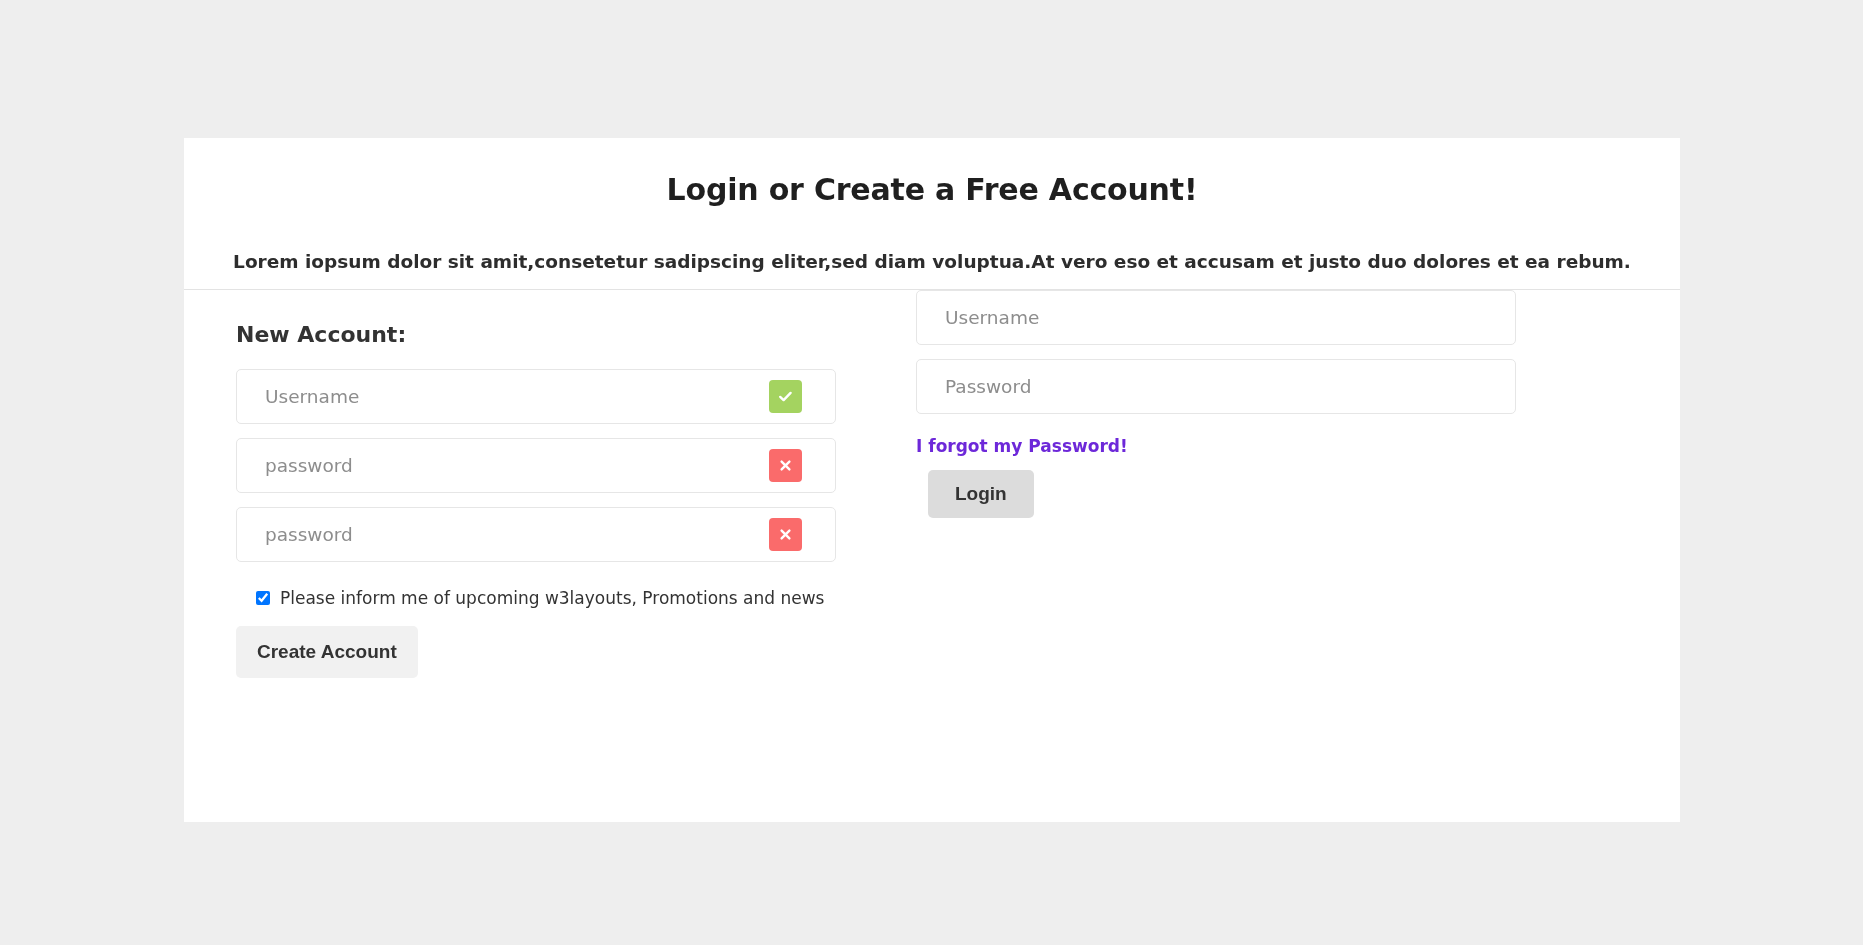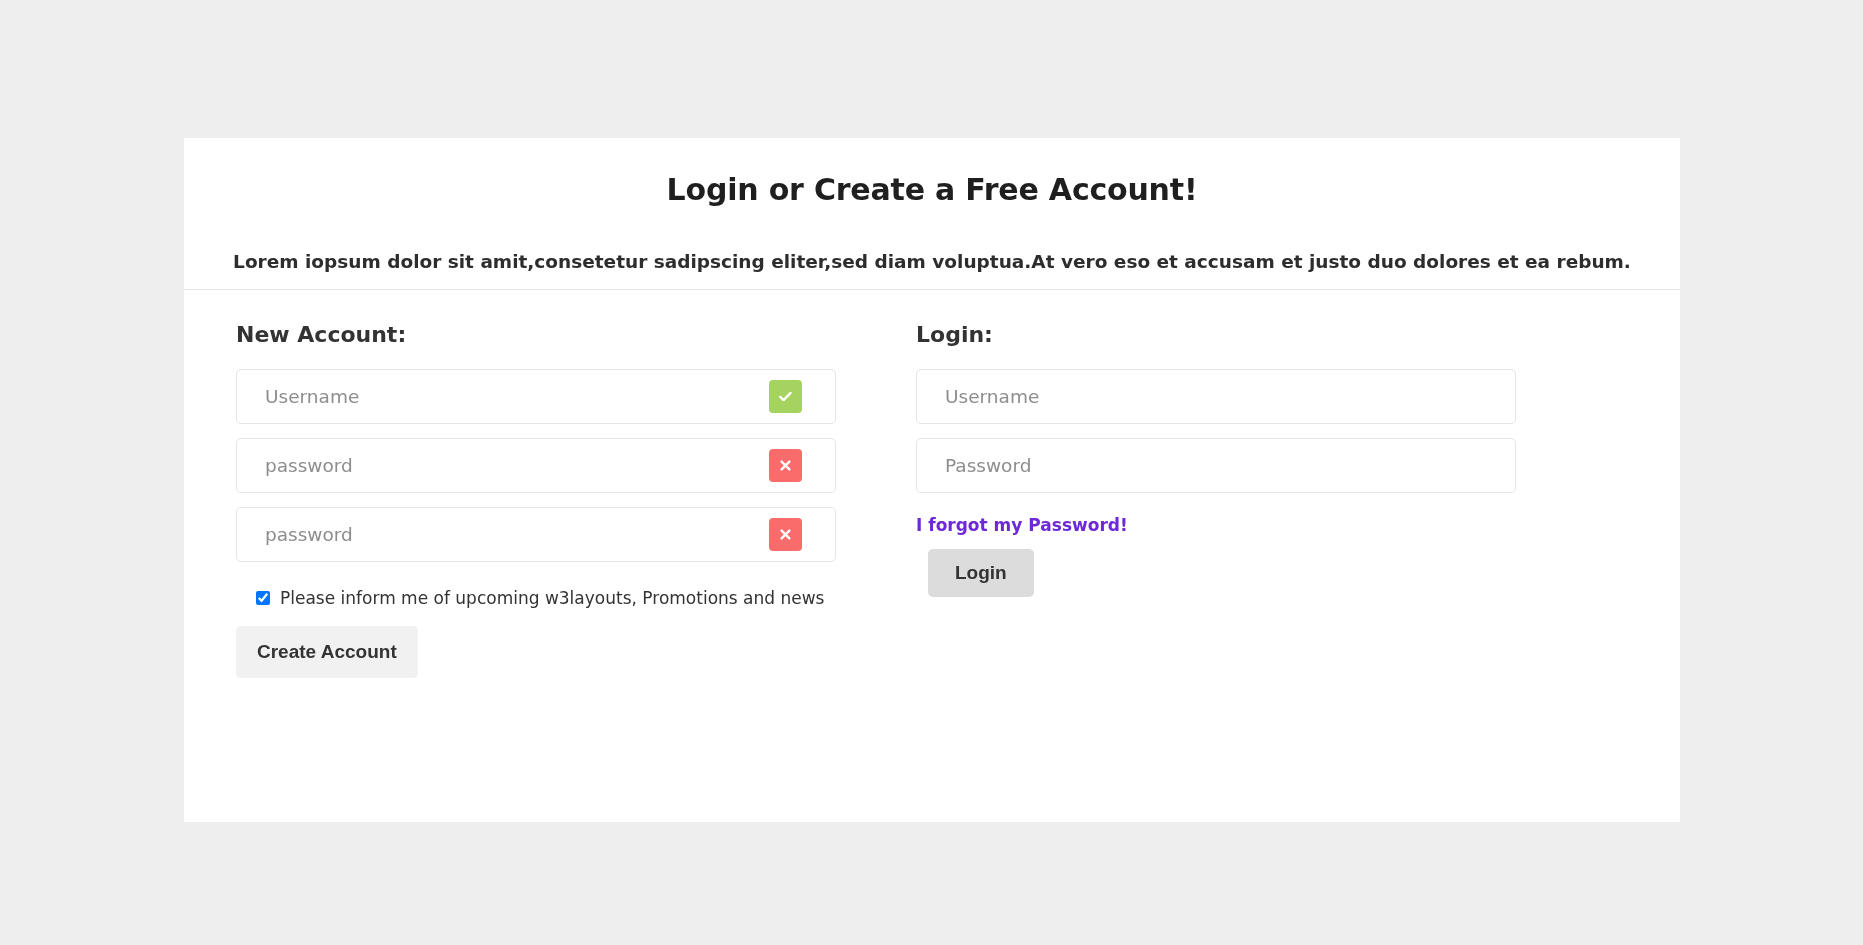--- a/index.html
+++ b/index.html
@@ -251,21 +251,20 @@
         <div class="checkbox-row">
           <input type="checkbox" checked="" style="">
           <span class="checkbox-label">Please inform me of upcoming w3layouts, Promotions and news</span>
         </div>
 
         <button class="btn btn-create">Create Account</button>
       </div>
 
       <div class="col">
 
-        <h2 class="col-heading">Login:</h2>
 
         <div class="field field-right">
           <input class="text-input" type="text" placeholder="Username" style="">
         </div>
 
         <div class="field field-right">
           <input class="text-input" type="text" placeholder="Password" style="">
         </div>
 
         <p class="forgot">I forgot my Password!</p>

